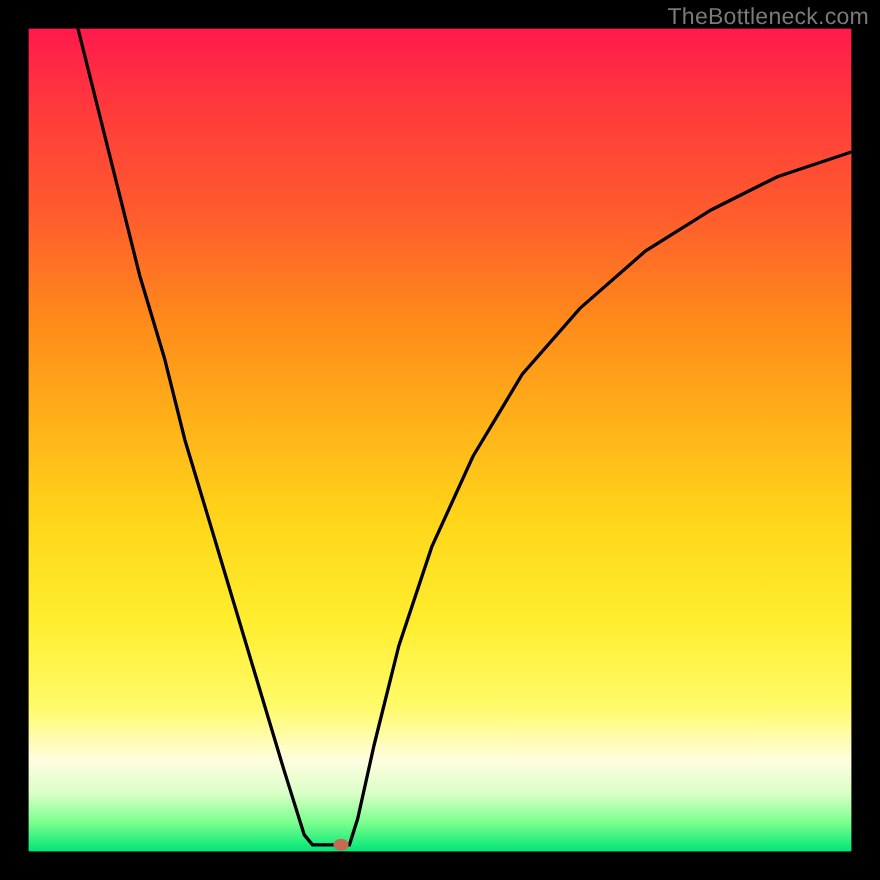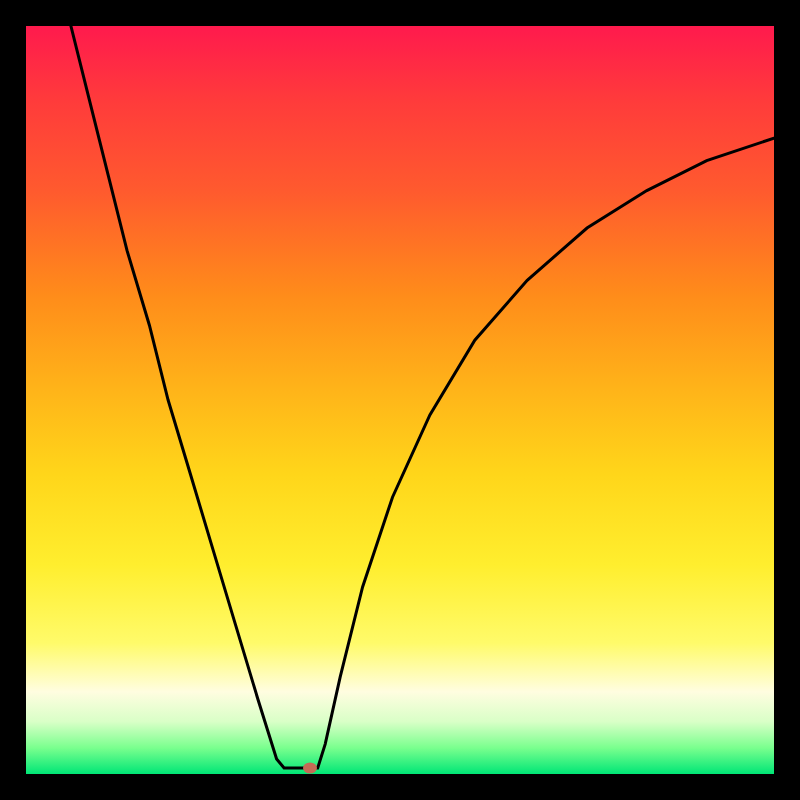--- a/index.html
+++ b/index.html
@@ -66,13 +66,14 @@
 </head>
 <body>
 
 <div class="frame">
   <div class="plot">
     <svg class="curve" viewBox="0 0 748 748" preserveAspectRatio="none">
       <path fill="none" stroke="#000" stroke-width="3" stroke-linecap="round" d="M44.9 0.0 L63.6 74.8 L82.3 149.6 L101.0 224.4 L123.4 299.2 L142.1 374.0 L164.6 448.8 L187.0 523.6 L209.4 598.4 L231.9 673.2 L250.6 733.0 L258.1 742.0 L291.7 742.0 L291.7 742.0 L299.2 718.1 L314.2 650.8 L336.6 561.0 L366.5 471.2 L403.9 389.0 L448.8 314.2 L501.2 254.3 L561.0 202.0 L620.8 164.6 L680.7 134.6 L748.0 112.2"></path>
     </svg>
     <div class="marker" style="left: 284.24px; top: 742.016px;"></div>
   </div>
+  <div class="attribution">TheBottleneck.com</div>
 </div>
 
 </body></html>

